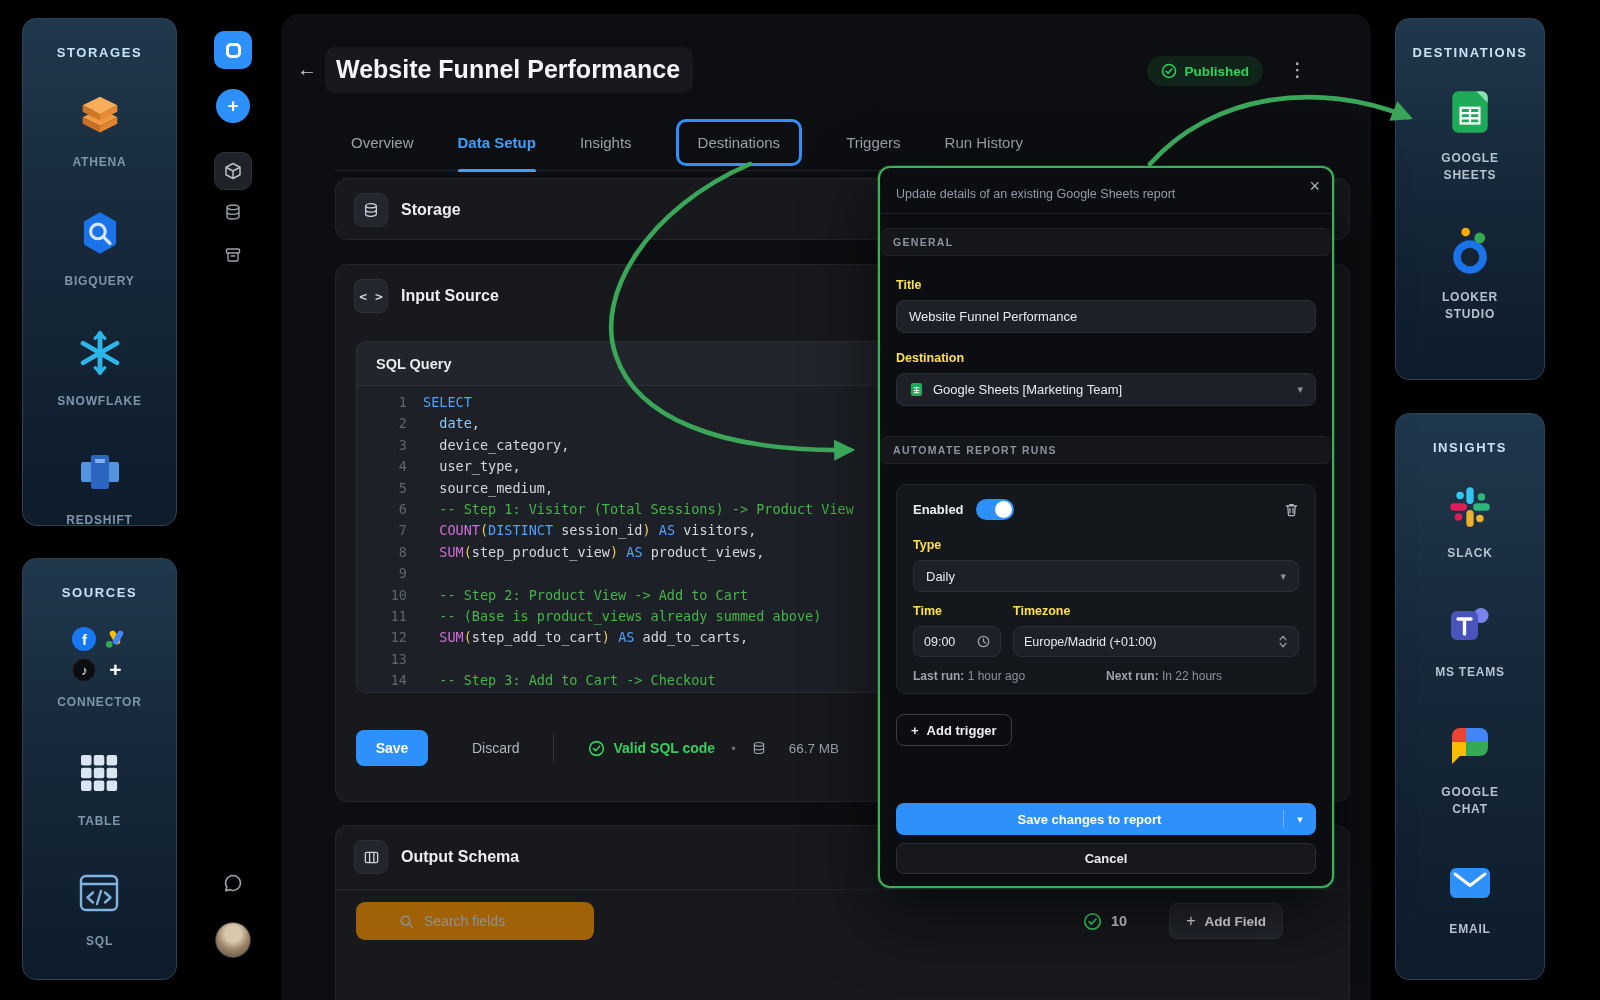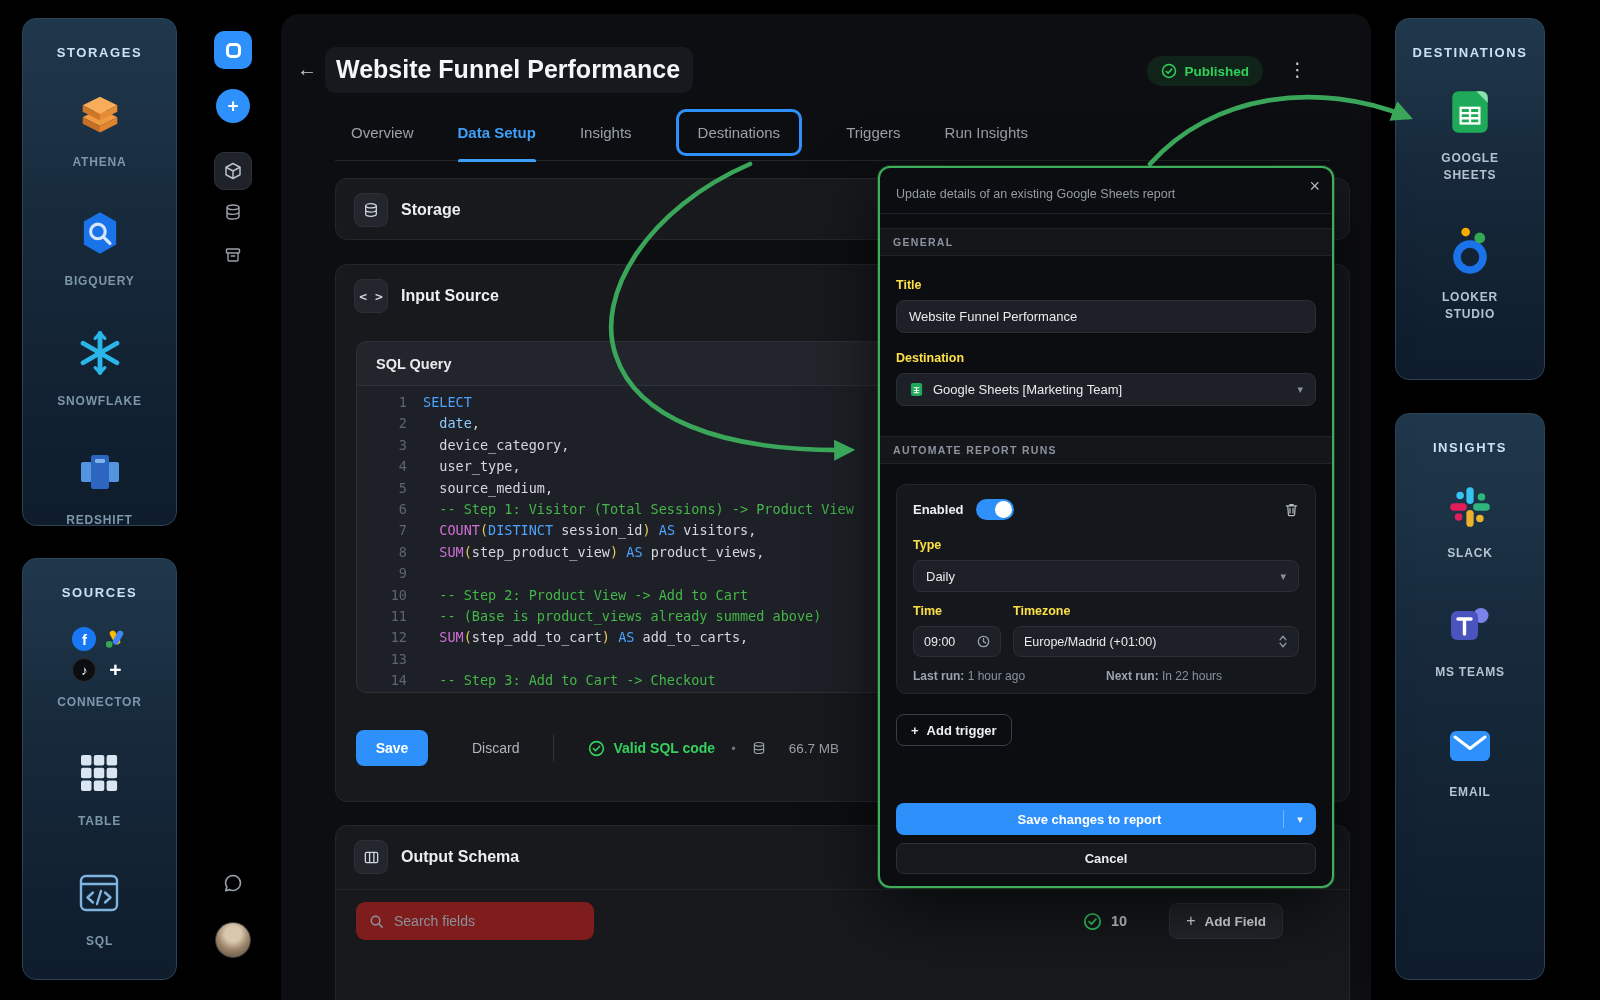--- a/index.html
+++ b/index.html
@@ -41,21 +41,21 @@
 
   
   .main{ position:absolute; left:281px; top:14px; width:1090px; height:986px; background:#0d0e11; border-radius:18px 18px 0 0; z-index:1; overflow:hidden;}
   .back-arrow{ position:absolute; left:16px; top:44px; font-size:20px; color:#c8cdd4; cursor:pointer;}
   .title-hl{ position:absolute; left:44px; top:33px; width:368px; height:46px; background:#17191e; border-radius:10px;}
   .page-title{ position:absolute; left:55px; top:41px; font-size:25px; font-weight:700; color:#f4f6f8;}
   .status-pill{ position:absolute; right:108px; top:42px; height:30px; padding:0 14px; border-radius:16px;
     background:rgba(52,199,89,.12); display:flex; align-items:center; gap:7px; color:#30d158; font-size:13.5px; font-weight:600;}
   .kebab{ position:absolute; right:64px; top:44px; font-size:19px; color:#c6cbd2; cursor:pointer; letter-spacing:0;}
 
-  .tabs{ position:absolute; left:54px; top:90px; width:995px; height:57px; display:flex; align-items:center; gap:44px; border-bottom:1px solid #222529; padding-left:16px;}
+  .tabs{ position:absolute; left:54px; top:100px; width:995px; height:57px; display:flex; align-items:center; gap:44px; border-bottom:1px solid #222529; padding-left:16px;}
   .tab{ position:relative; font-size:15px; color:#99a1a9; cursor:pointer; height:57px; display:flex; align-items:center;}
   .tab.active{ color:#3da0f8; font-weight:600;}
   .tab.active::after{ content:""; position:absolute; left:0; right:0; bottom:-1px; height:3px; background:#3da0f8; border-radius:2px 2px 0 0;}
   .tab-box{ border:3px solid #2e90fa; border-radius:10px; padding:12px 19px; display:flex; align-items:center; cursor:pointer;}
   .tab-box .tab{ height:auto; }
 
   .card{ position:absolute; background:#17191d; border:1px solid #24262b; border-radius:12px;}
   .card-head{ position:absolute; left:18px; top:14px; display:flex; align-items:center; gap:13px;}
   .icon-chip{ width:34px; height:34px; border-radius:8px; background:#23262d; border:1px solid #2c2f36; display:grid; place-items:center; color:#cfd6de; font-size:13px;}
   .card-title{ font-size:16px; font-weight:700; color:#eceef1;}
@@ -76,35 +76,35 @@
   .sql-footer{ position:absolute; left:20px; top:465px; display:flex; align-items:center;}
   .btn-save{ width:72px; height:36px; background:#2e90fa; border-radius:8px; color:#fff; font-size:14px; font-weight:600; display:grid; place-items:center; cursor:pointer;}
   .discard{ margin-left:44px; font-size:14px; color:#b0b6be; cursor:pointer;}
   .vdiv{ width:1px; height:26px; background:#31343b; margin:0 34px;}
   .valid{ display:flex; align-items:center; gap:8px; color:#34d05e; font-size:14px; font-weight:600;}
   .fdot{ margin:0 16px; color:#6c737c; font-size:13px;}
   .fsize{ display:flex; align-items:flex-start; gap:23px; color:#9aa2ac; font-size:13.5px;}
 
   
   .os-divider{ position:absolute; left:0; right:0; top:63px; height:1px; background:#24262b;}
-  .search-box{ position:absolute; left:20px; top:76px; width:238px; height:38px; background:#7f1d1d; border-radius:9px; display:flex; align-items:center; gap:10px; padding:0 13px;}
+  .search-box{ position:absolute; left:20px; top:76px; width:238px; height:38px; background:#a16207; border-radius:9px; display:flex; align-items:center; gap:10px; padding:0 0;justify-content:flex-end;}
   .search-box input{ background:transparent; border:none; outline:none; color:#dfe3e8; font-size:14px; width:170px; font-family:inherit;}
   .search-box input::placeholder{ color:#8b919a; }
   .os-right{ position:absolute; right:66px; top:77px; display:flex; align-items:center;}
   .os-count{ display:flex; align-items:center; gap:9px; color:#d0d4da; font-size:14.5px; font-weight:600;}
   .btn-addfield{ margin-left:42px; height:36px; padding:0 16px; background:#24272d; border:1px solid #30343b; border-radius:8px; color:#eef0f3; font-size:13.5px; font-weight:600; display:flex; align-items:center; gap:9px; cursor:pointer;}
   .btn-addfield .plus{ font-size:16px; font-weight:500;}
 
   
   .modal{ position:absolute; left:878px; top:166px; width:456px; height:722px; background:#0b0d10; border:2.5px solid #3fae5a; border-radius:12px; z-index:10; display:flex; flex-direction:column; box-shadow:0 0 0 1px rgba(63,174,90,.25), 0 24px 70px rgba(0,0,0,.65); overflow:hidden;}
   .modal-header{ position:relative; padding:13px 16px 12px; border-bottom:1px solid #1e2127;}
   .modal-title{ font-size:15.5px; font-weight:700; color:#f2f4f6;}
   .modal-subtitle{ margin-top:6px; font-size:12.5px; color:#949ca7;}
   .modal-close{ position:absolute; right:12px; top:9px; background:none; border:none; color:#aeb4bc; font-size:18px; cursor:pointer; line-height:1;}
-  .modal-band{ margin-top:14px; background:#14161a; border-top:1px solid #1f2227; border-bottom:1px solid #1f2227; padding:7px 13px; font-size:10.5px; letter-spacing:1.3px; font-weight:700; color:#8b93a0;}
+  .modal-band{ margin-top:14px; background:#14161a; border-top:1px solid #1f2227; border-bottom:1px solid #1f2227; padding:7px 13px; font-size:10.5px; letter-spacing:1.3px; font-weight:700; color:#8b93a0;border-radius:8px;}
   .modal-section{ padding:4px 16px 0;}
   .field-label{ margin-top:18px; font-size:12.5px; font-weight:600; color:#fde047;}
   .field-input, .select{ margin-top:8px; width:100%; height:33px; background:#1d2127; border:1px solid #2a2e35; border-radius:8px; color:#e8eaee; font-size:13px; padding:0 12px; display:flex; align-items:center; font-family:inherit;}
   .select{ gap:9px; cursor:pointer;}
   .select .grow{ flex:1;}
   .chev{ color:#8a919b; font-size:11px;}
   .trigger-card{ margin-top:16px; background:#14171b; border:1px solid #23262d; border-radius:10px; padding:14px 16px 16px; height:210px;}
   .trig-row1{ display:flex; align-items:center; gap:12px;}
   .trig-enabled{ font-size:13px; font-weight:600; color:#eceef1;}
   .toggle{ width:38px; height:21px; border-radius:11px; background:#2e90fa; position:relative; cursor:pointer; flex:none;}
@@ -281,21 +281,21 @@
     <span class="kebab">⋮</span>
 
     <div class="tabs">
       <span class="tab">Overview</span>
       <span class="tab active">Data Setup</span>
       <span class="tab">Insights</span>
       <span class="tab-box">
         <span class="tab" style="height:auto">Destinations</span>
       </span>
       <span class="tab">Triggers</span>
-      <span class="tab">Run Insights</span>
+      <span class="tab">Run History</span>
     </div>
 
     <div class="card storage-card">
       <div class="card-head">
         <span class="icon-chip">
           <svg width="16" height="16" viewBox="0 0 16 16" fill="none" stroke="#cfd6de" stroke-width="1.3">
             <ellipse cx="8" cy="3.8" rx="5.3" ry="2.1"></ellipse>
               <path d="M2.7 3.8v8.4c0 1.2 2.4 2.1 5.3 2.1s5.3-.9 5.3-2.1V3.8M2.7 8c0 1.2 2.4 2.1 5.3 2.1S13.3 9.2 13.3 8"></path>
           </svg>
         </span>
@@ -565,20 +565,31 @@
             <circle cx="35" cy="13.5" r="7.5" fill="#7b83eb"></circle>
             <rect x="5" y="9" width="27" height="29" rx="6" fill="#4b53bc"></rect>
             <path d="M12 17h13M18.5 17v15" stroke="#fff" stroke-width="3.4" stroke-linecap="round"></path>
           </svg>
         </span>
         <span class="rail-label">MS TEAMS</span>
       </div>
       <div class="rail-item">
         <span class="icon-52">
           <svg width="48" height="48" viewBox="0 0 48 48">
+            <path d="M6 14a8 8 0 0 1 8-8h6v14H6z" fill="#ea4335"></path>
+            <path d="M20 6h14a8 8 0 0 1 8 8v6H20z" fill="#4285f4"></path>
+            <path d="M20 20h22v6a8 8 0 0 1-8 8H20z" fill="#34a853"></path>
+            <path d="M6 20h14v14h-6l-8 8z" fill="#fbbc04"></path>
+          </svg>
+        </span>
+        <span class="rail-label">GOOGLE CHAT</span>
+      </div>
+      <div class="rail-item">
+        <span class="icon-52">
+          <svg width="48" height="48" viewBox="0 0 48 48">
             <rect x="4" y="9" width="40" height="30" rx="6" fill="#2e90fa"></rect>
             <path d="M9 15l15 11.5L39 15" stroke="#fff" stroke-width="3" fill="none" stroke-linecap="round" stroke-linejoin="round"></path>
           </svg>
         </span>
         <span class="rail-label">EMAIL</span>
       </div>
     </div>
   </div>
 
   <svg class="arrows" width="1600" height="1000" viewBox="0 0 1600 1000">

